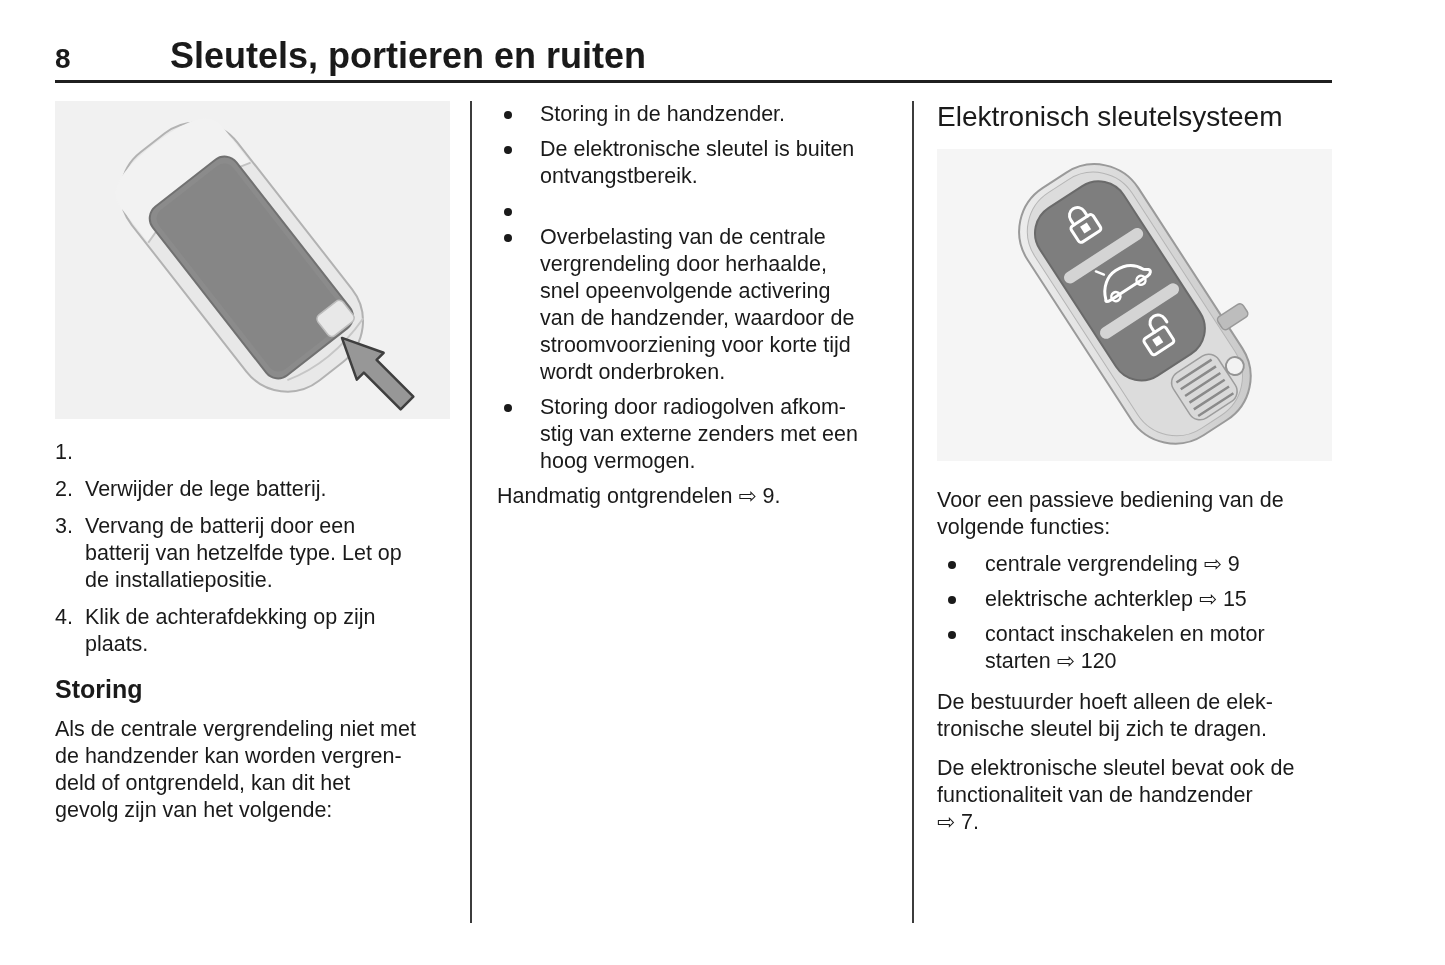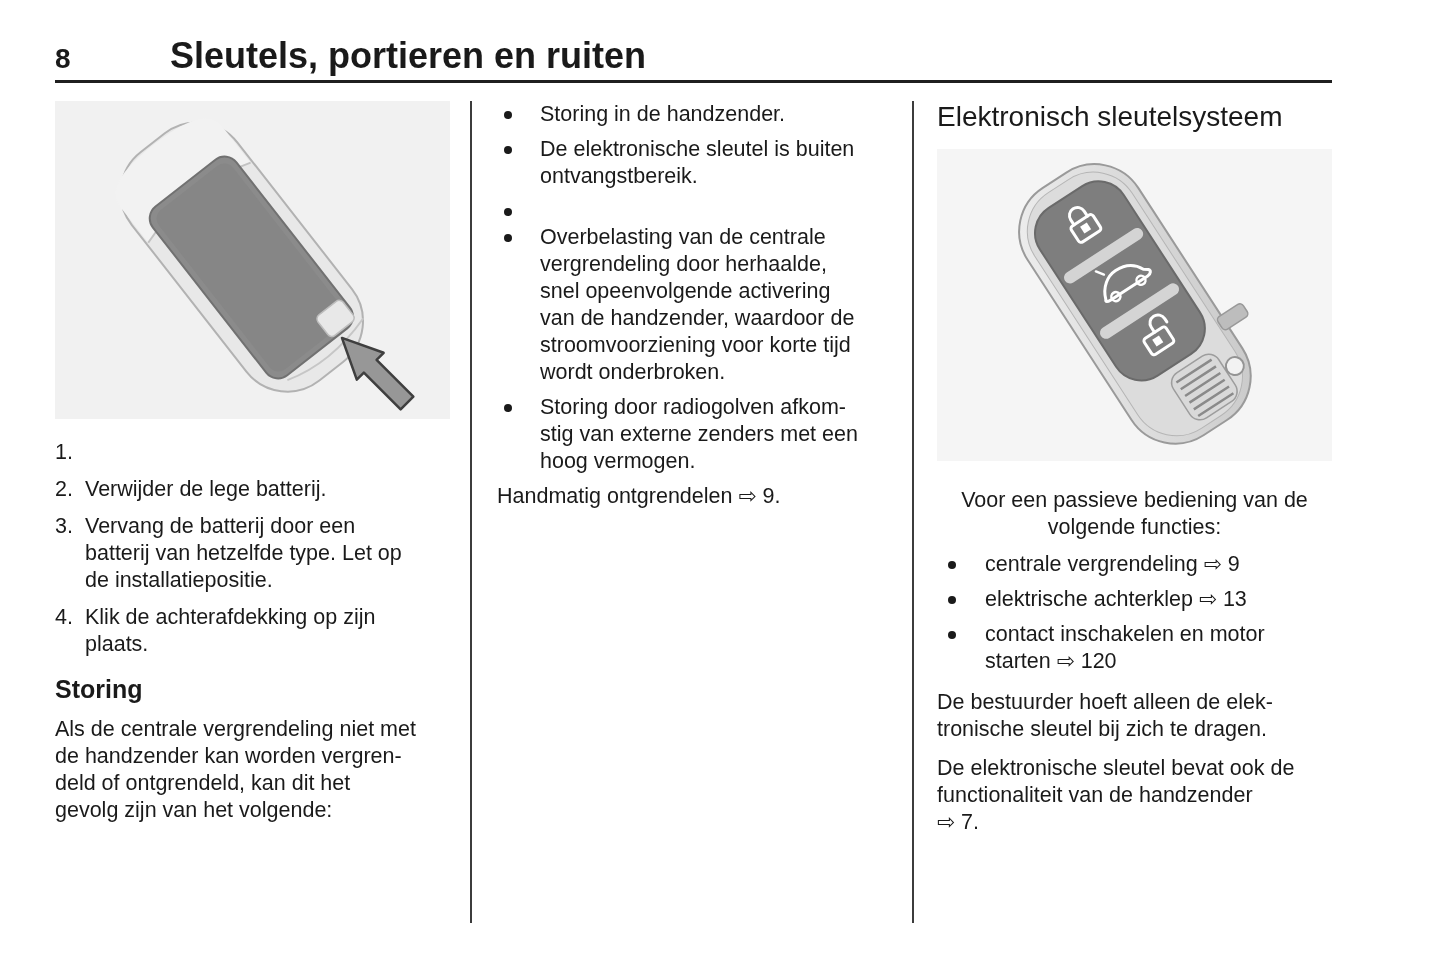--- a/index.html
+++ b/index.html
@@ -48,21 +48,21 @@
   .bullets .bullet-item { display:flex; margin-bottom:8px; }
   .dot {
     width:8px; height:8px; border-radius:50%; background:#1a1a1a;
     flex:none; margin-top:10px; margin-left:7px; margin-right:28px;
   }
   .manual-unlock { margin-top:8px; }
 
   
   .section-heading { font-size:28px; font-weight:normal; line-height:32px; }
   .col3 .figure { margin-top:16px; background:#f5f5f5; }
-  .intro { margin-top:26px;text-align:center; }
+  .intro { margin-top:26px; }
   .col3 .bullets { margin-top:10px; }
   .col3 .dot { margin-left:11px; margin-right:29px; }
   .para1 { margin-top:14px; }
   .para2 { margin-top:12px; }
 </style>
 </head>
 <body>
 
 <div class="page">
 
@@ -212,21 +212,21 @@
       <div class="para intro">Voor een passieve bediening van de
 volgende functies:</div>
 
       <div class="bullets">
         <div class="bullet-item">
           <div class="dot"></div>
           <div class="lines">centrale vergrendeling ⇨ 9</div>
         </div>
         <div class="bullet-item">
           <div class="dot"></div>
-          <div class="lines">elektrische achterklep ⇨ 13</div>
+          <div class="lines">elektrische achterklep ⇨ 15</div>
         </div>
         <div class="bullet-item">
           <div class="dot"></div>
           <div class="lines">contact inschakelen en motor
 starten ⇨ 120</div>
         </div>
       </div>
 
       <div class="para para1">De bestuurder hoeft alleen de elek-
 tronische sleutel bij zich te dragen.</div>

